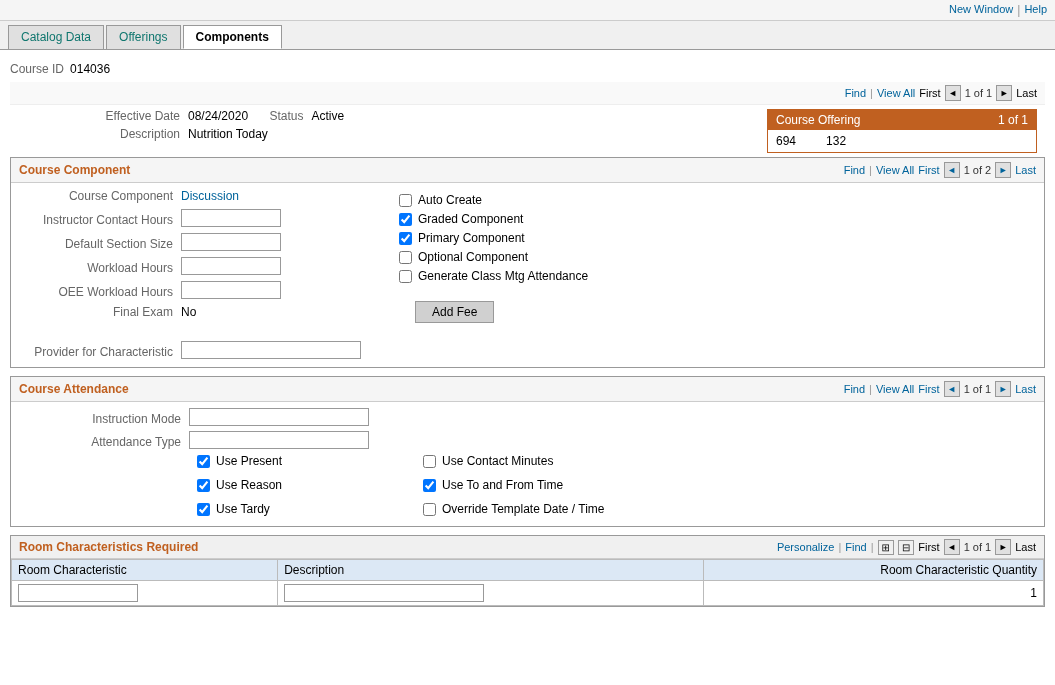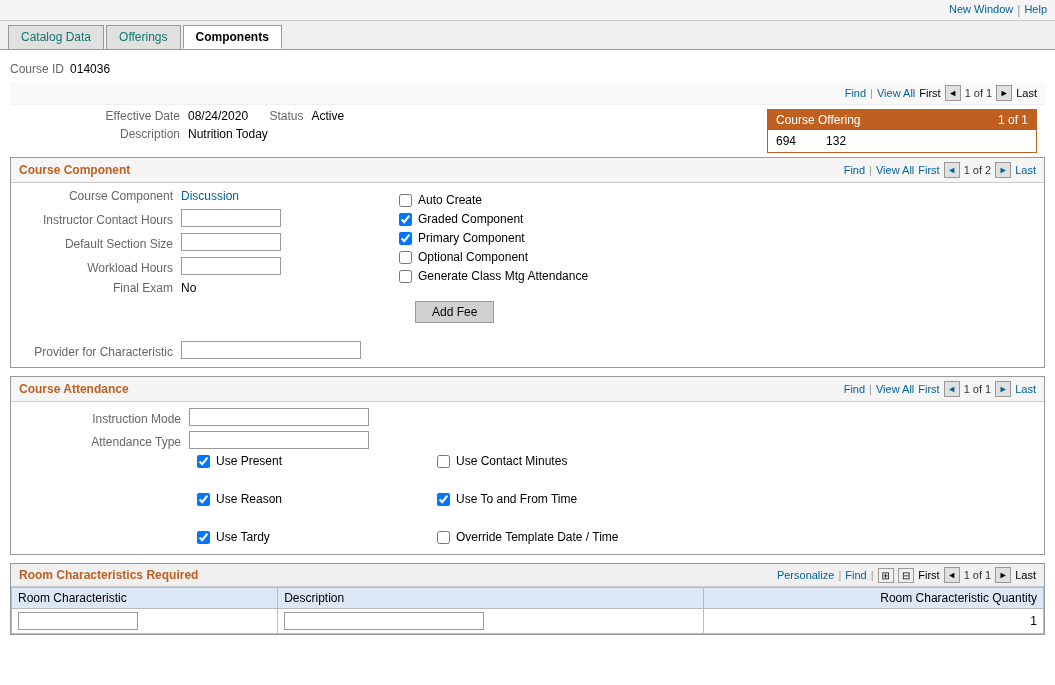--- a/index.html
+++ b/index.html
@@ -139,20 +139,24 @@
         </div>
         <div class="form-row" style="margin-bottom:6px;">
           <span class="form-label">Default Section Size</span>
           <input class="form-input" style="width: 80px;">
         </div>
         <div class="form-row" style="margin-bottom:6px;">
           <span class="form-label">Workload Hours</span>
           <input class="form-input" style="width: 80px;">
         </div>
         <div class="form-row" style="margin-bottom:6px;">
+          <span class="form-label">OEE Workload Hours</span>
+          <input class="form-input" style="width: 80px;">
+        </div>
+        <div class="form-row" style="margin-bottom:6px;">
           <span class="form-label">Final Exam</span>
           <span class="form-value">No</span>
         </div>
       </div>
 
       <div style="flex:1; padding:4px 8px;">
         <div class="checkbox-row" style="margin-bottom:5px;">
           <input type="checkbox" id="auto_create" style="">
           <label for="auto_create">Auto Create</label>
         </div>
@@ -202,21 +206,21 @@
     <div style="padding:6px 8px;">
       <div class="form-row" style="margin-bottom:5px;">
         <span class="form-label">Instruction Mode</span>
         <input class="form-input" style="width: 180px;">
       </div>
       <div class="form-row" style="margin-bottom:5px;">
         <span class="form-label">Attendance Type</span>
         <input class="form-input" style="width: 180px;">
       </div>
 
-      <div style="margin-left:178px; display:grid; grid-template-columns: 220px 220px; gap:20px; margin-top:4px;">
+      <div style="margin-left:178px; display:grid; grid-template-columns: 220px 220px; gap:6px; margin-top:4px;">
         <div class="checkbox-row">
           <input type="checkbox" checked="" id="use_present" style="">
           <label for="use_present">Use Present</label>
         </div>
         <div class="checkbox-row">
           <input type="checkbox" id="use_contact" style="">
           <label for="use_contact">Use Contact Minutes</label>
         </div>
         <div class="checkbox-row">
           <input type="checkbox" checked="" id="use_reason" style="">

